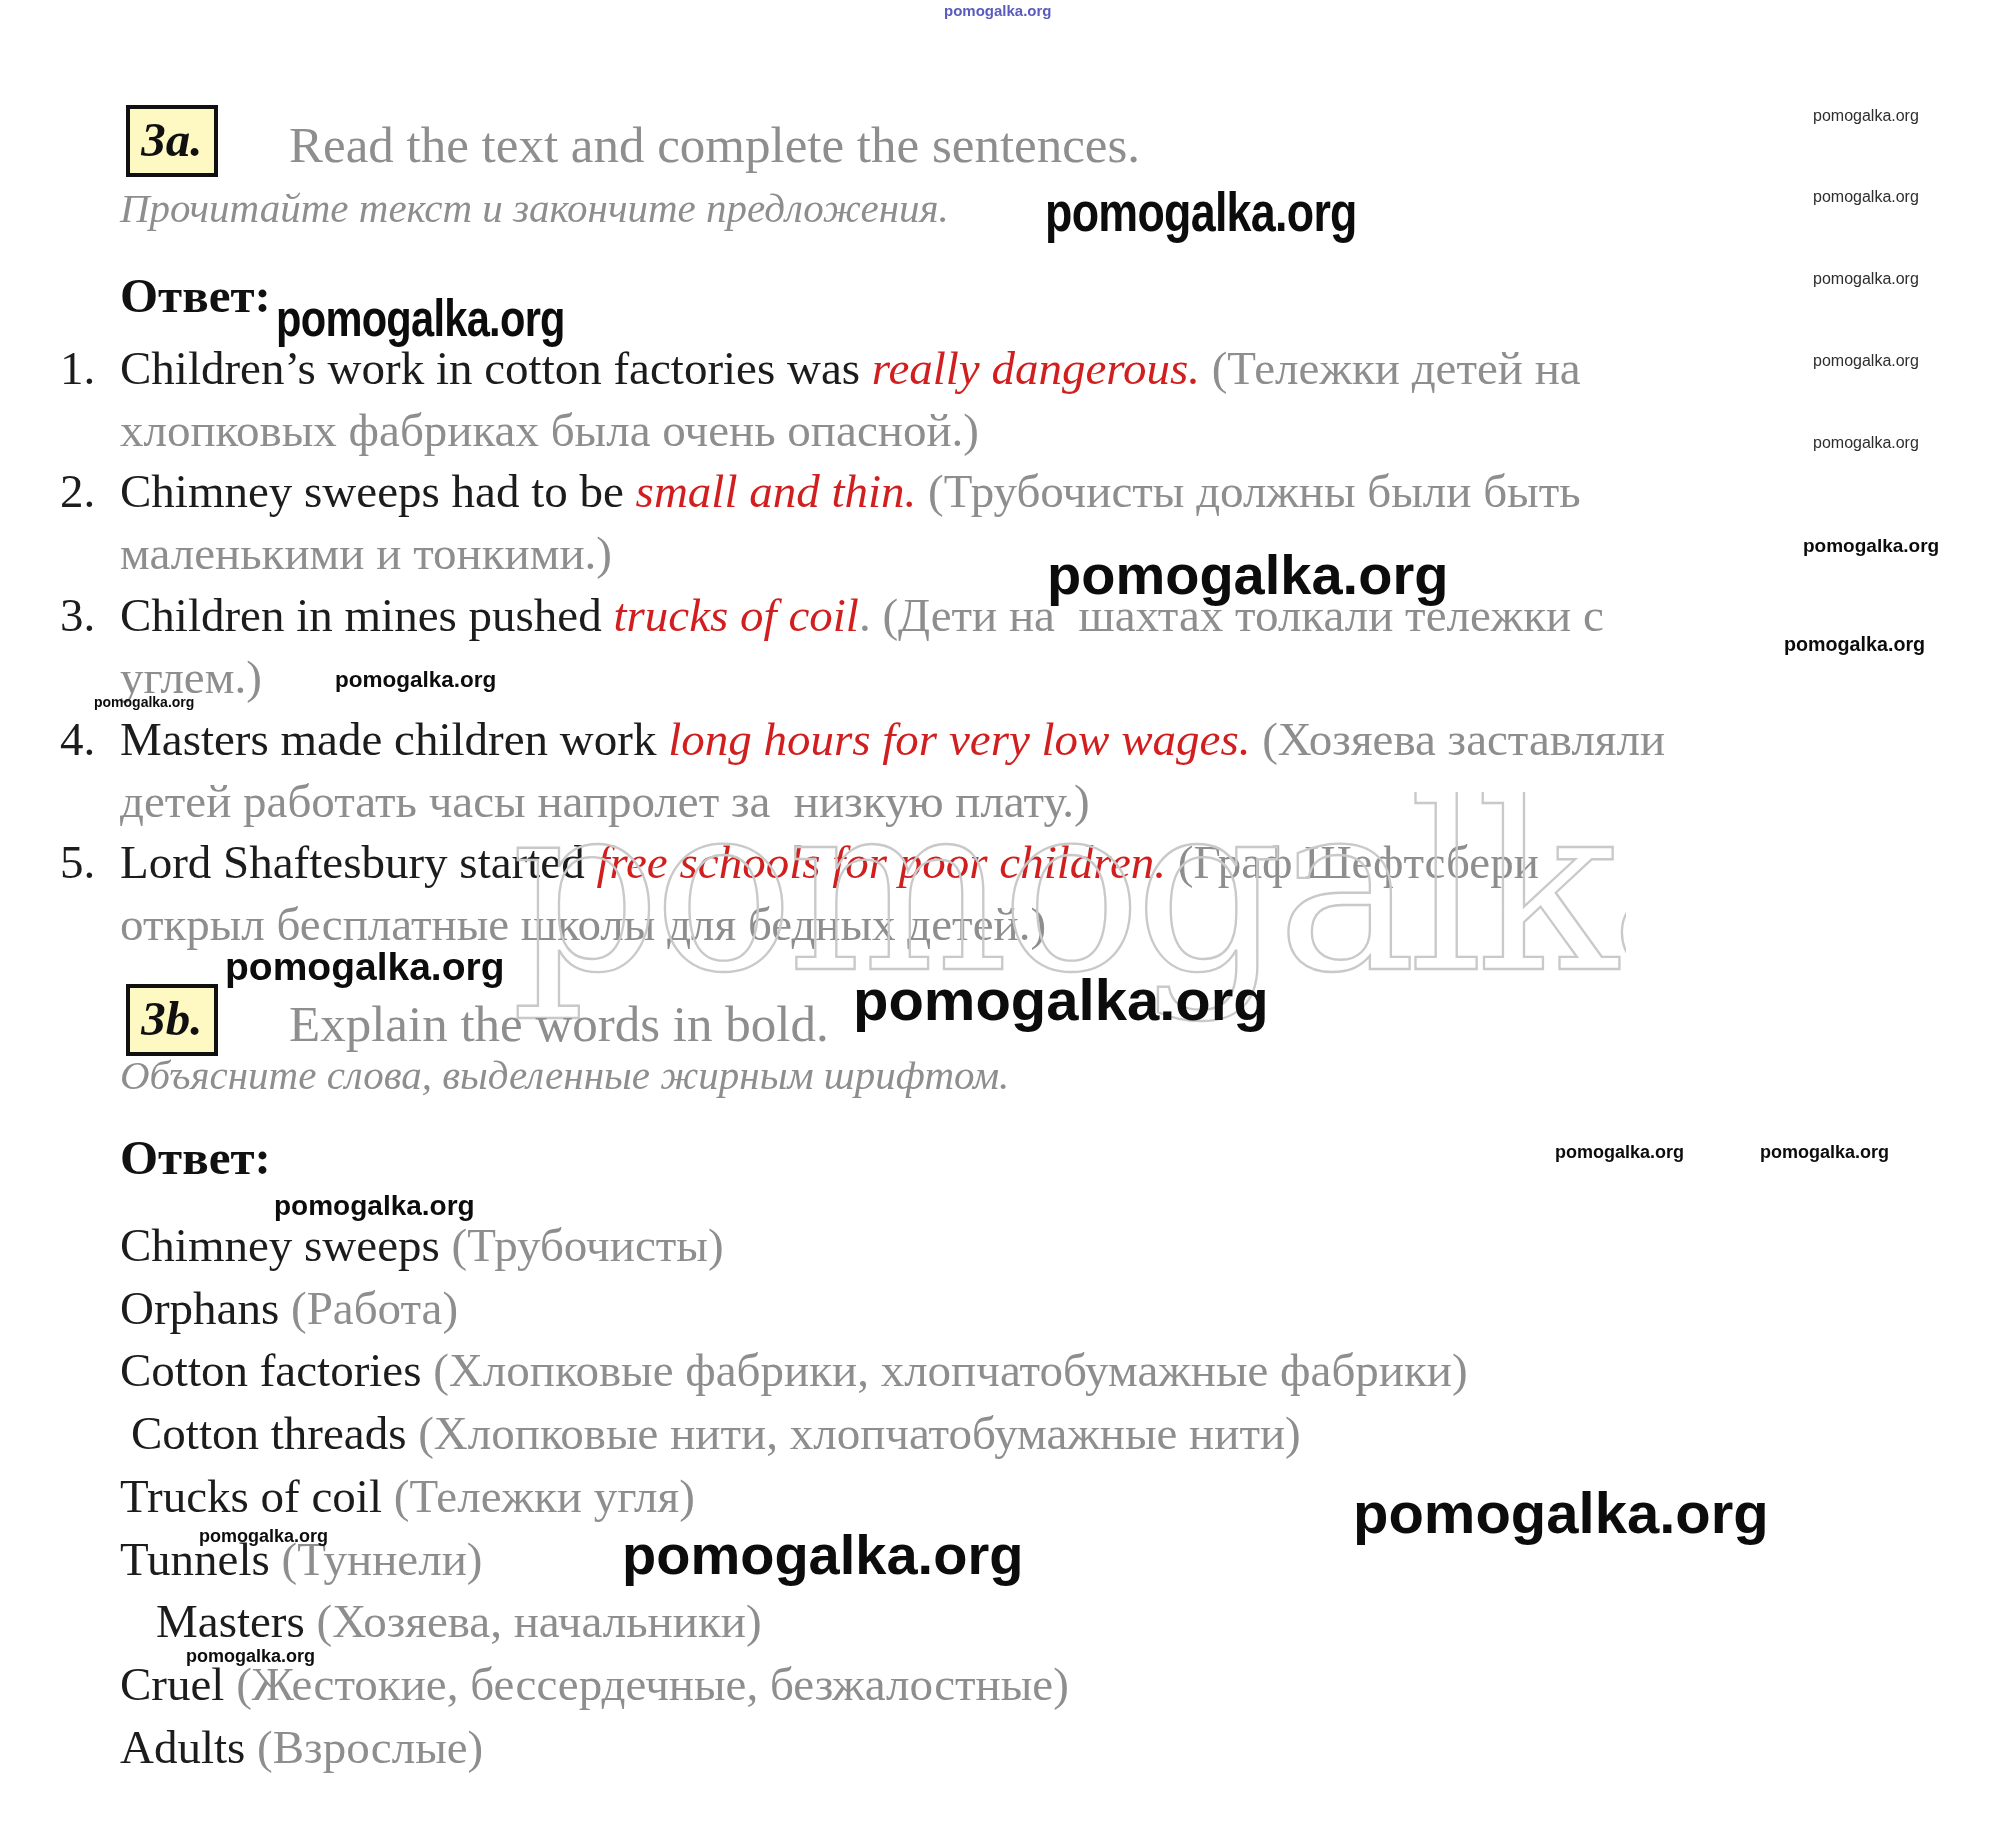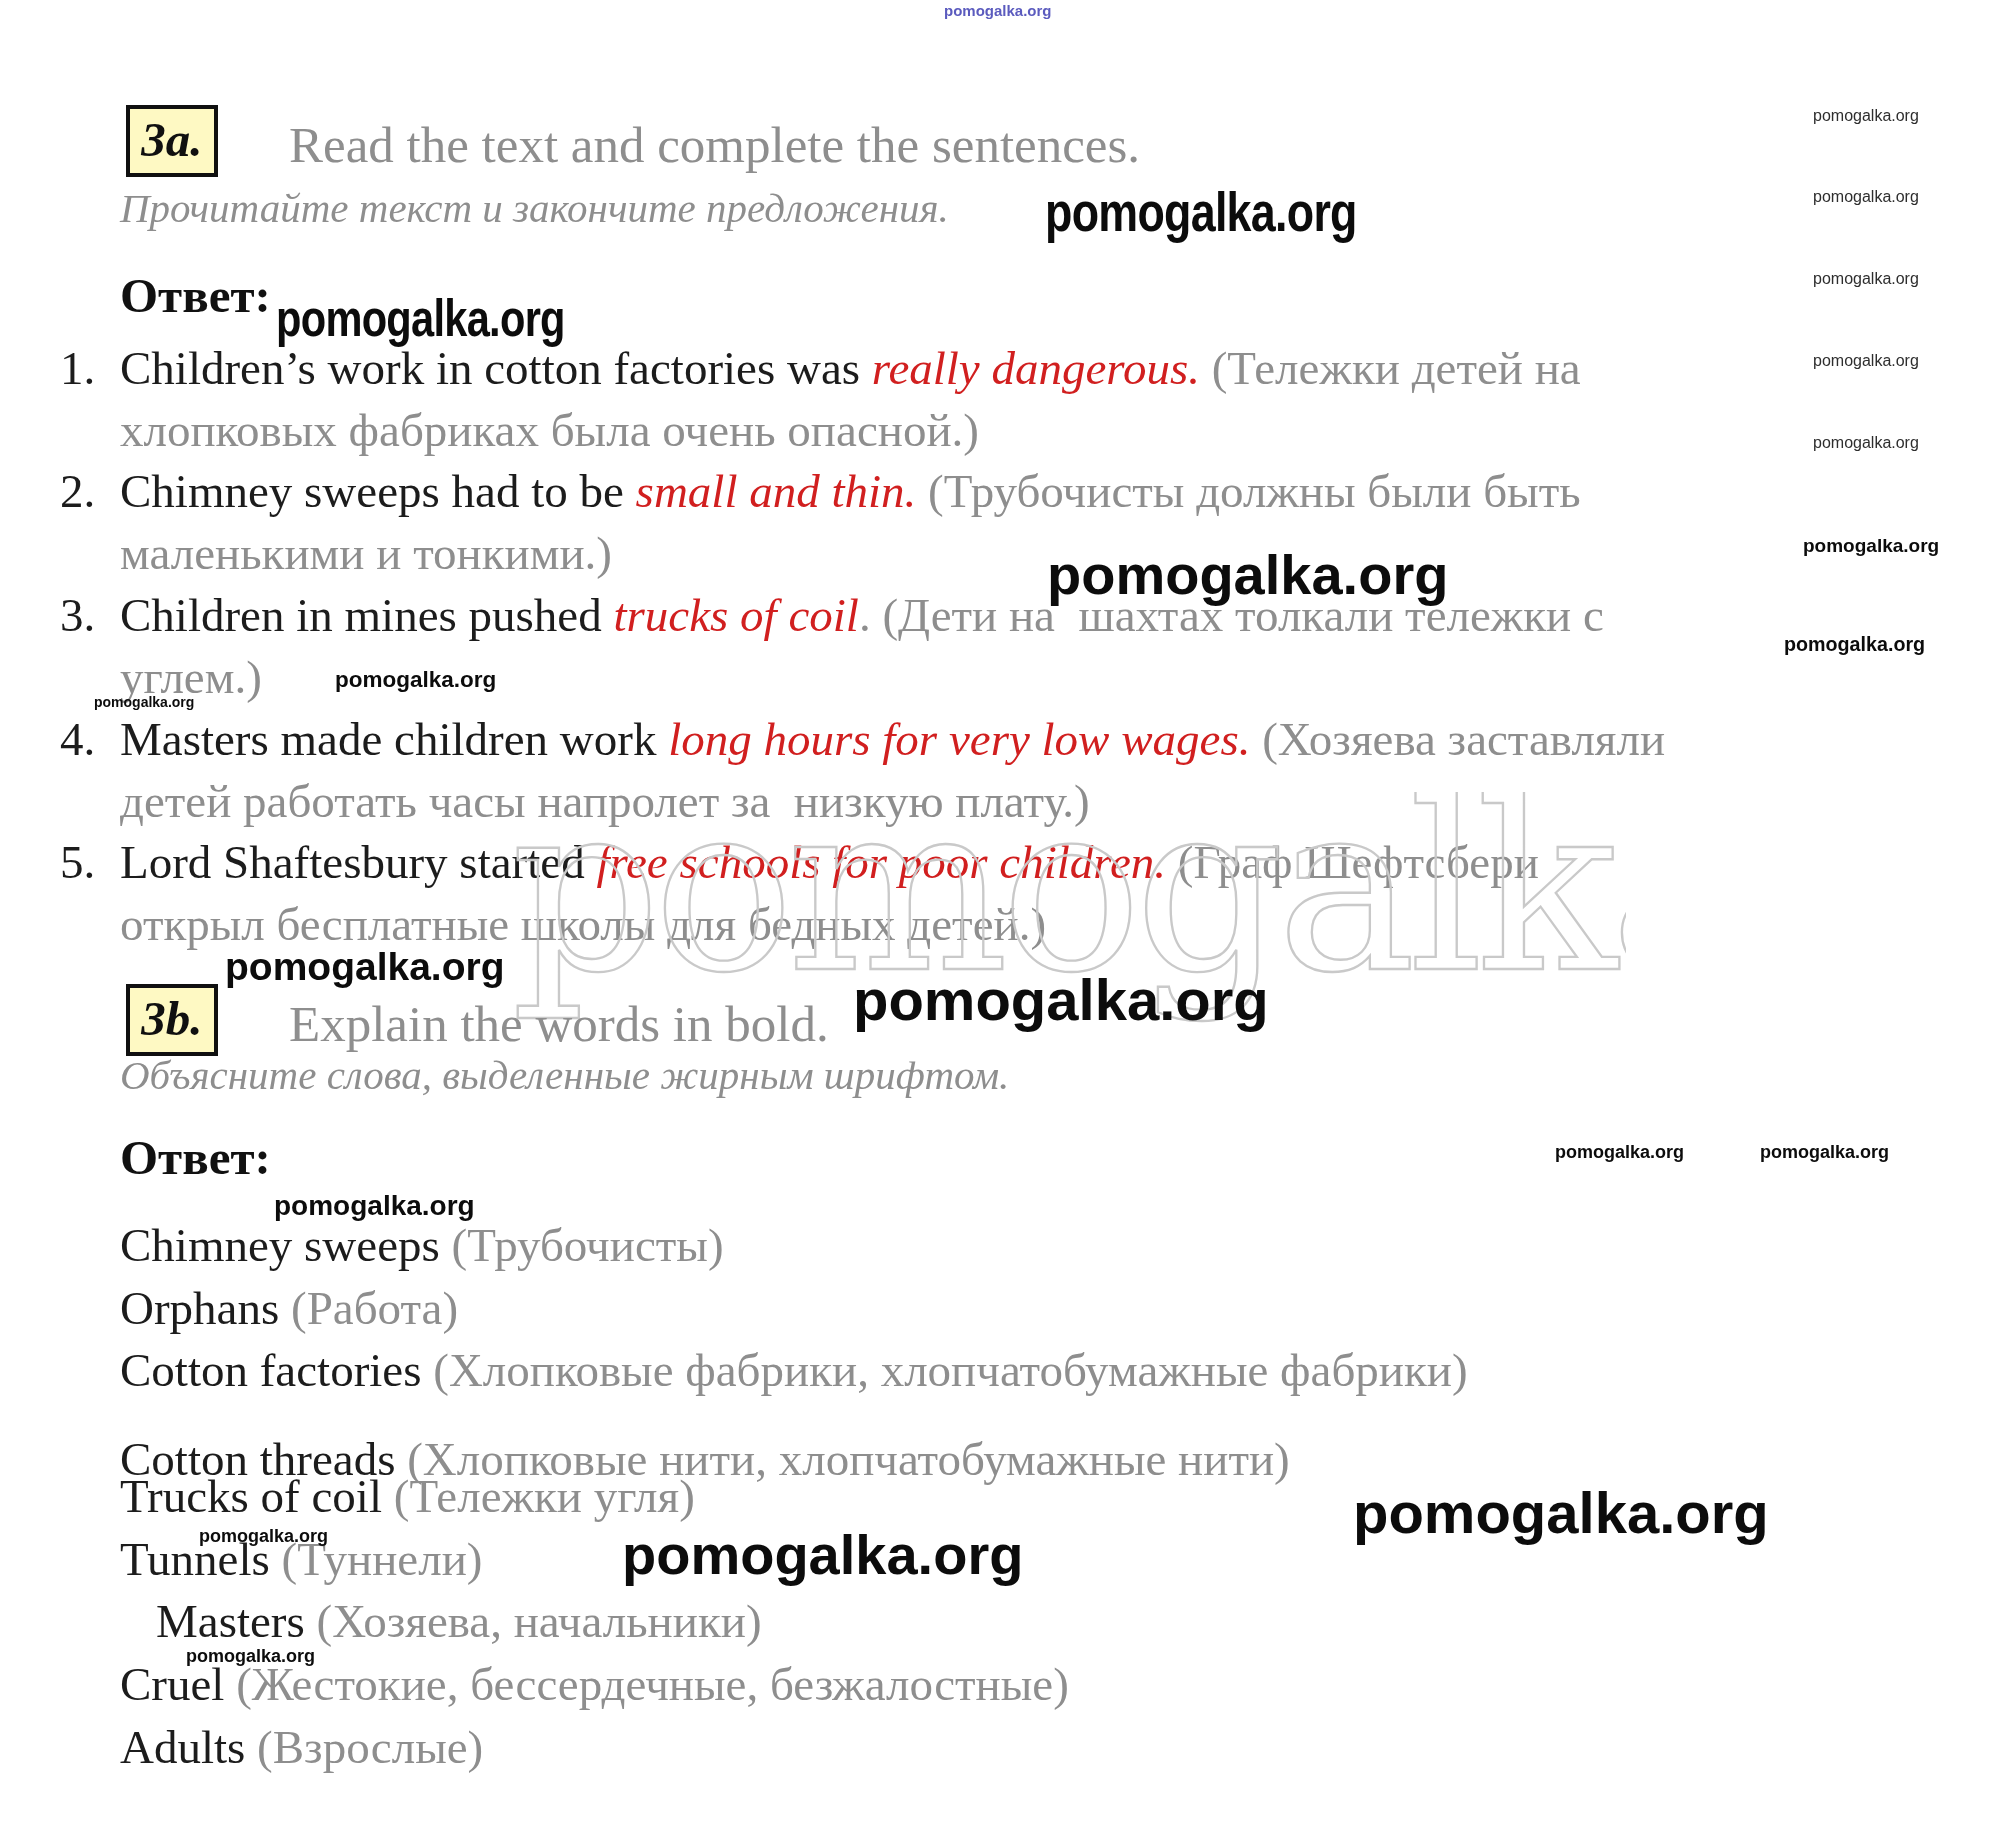--- a/index.html
+++ b/index.html
@@ -100,21 +100,21 @@
 
   <div class="line" style="left:120px;top:1222px;">
     <span class="vterm">Chimney sweeps</span> <span class="gray">(Трубочисты)</span>
   </div>
   <div class="line" style="left:120px;top:1285px;">
     <span class="vterm">Orphans</span> <span class="gray">(Работа)</span>
   </div>
   <div class="line" style="left:120px;top:1347px;">
     <span class="vterm">Cotton factories</span> <span class="gray">(Хлопковые фабрики, хлопчатобумажные фабрики)</span>
   </div>
-  <div class="line" style="left:120px;top:1410px;margin-top:26px;">
+  <div class="line" style="left:131px;top:1410px;">
     <span class="vterm">Cotton threads</span> <span class="gray">(Хлопковые нити, хлопчатобумажные нити)</span>
   </div>
   <div class="line" style="left:120px;top:1473px;">
     <span class="vterm">Trucks of coil</span> <span class="gray">(Тележки угля)</span>
   </div>
   <div class="line" style="left:120px;top:1536px;">
     <span class="vterm">Tunnels</span> <span class="gray">(Туннели)</span>
   </div>
   <div class="line" style="left:120px;top:1598px;margin-left:36px;">
     <span class="vterm">Masters</span> <span class="gray">(Хозяева, начальники)</span>

